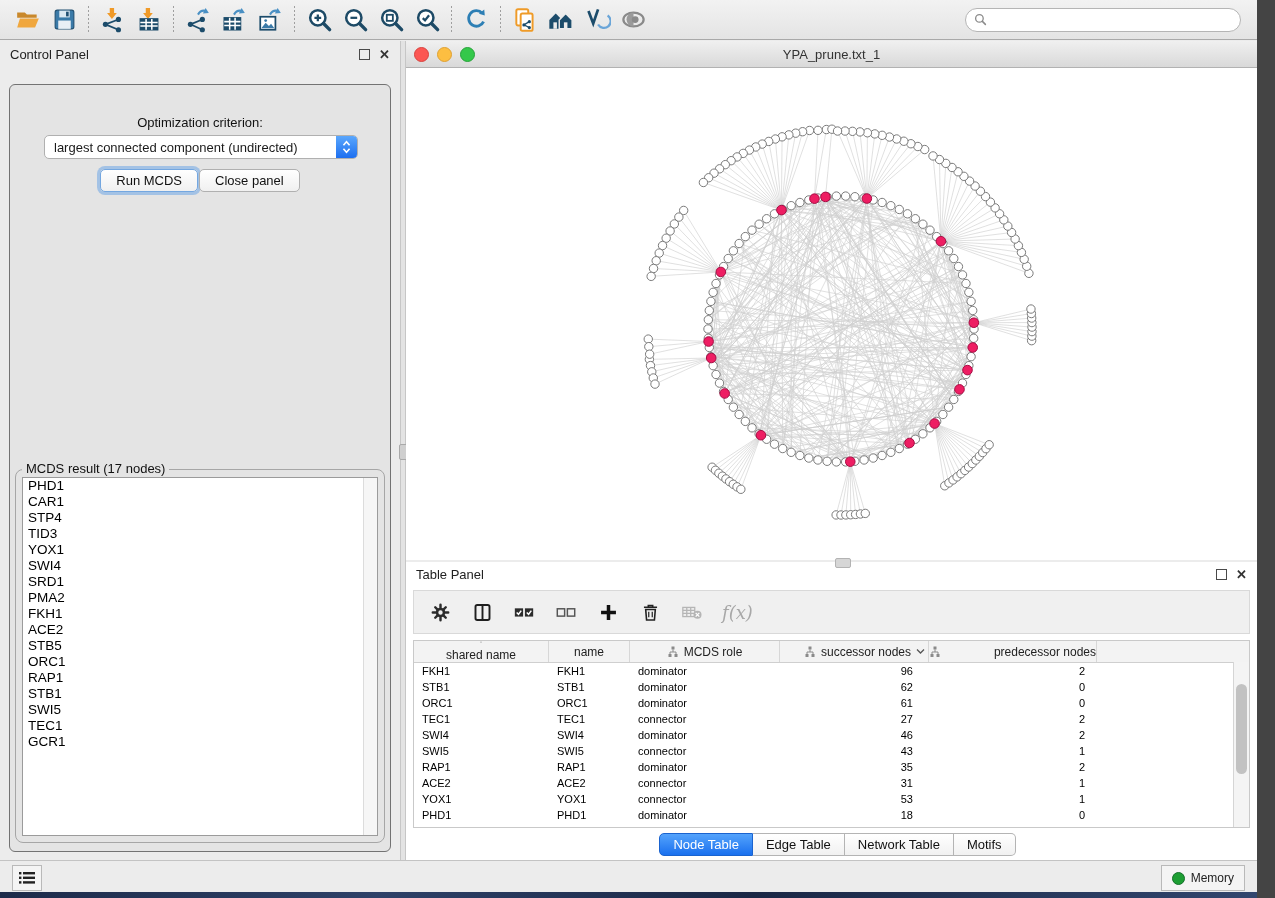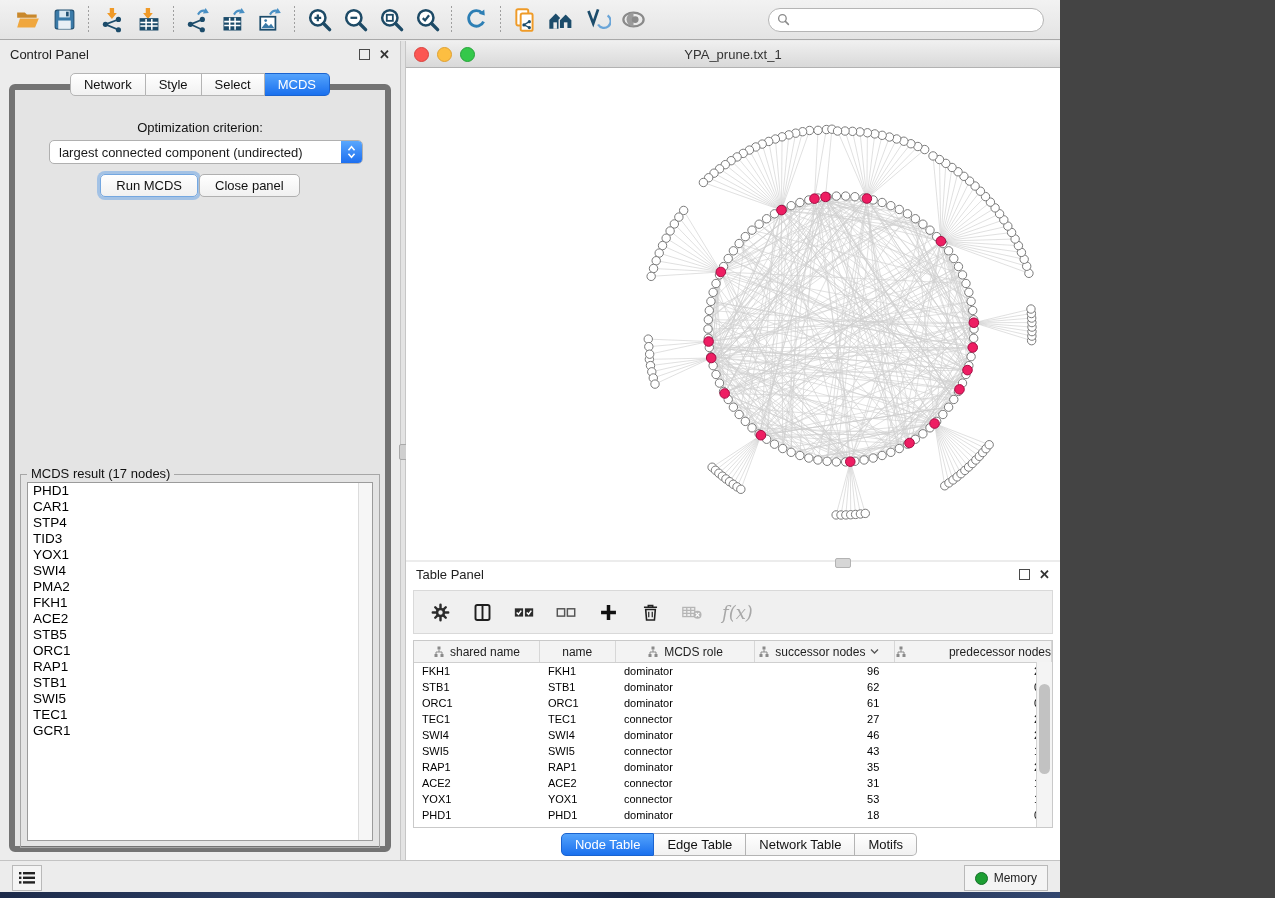--- a/index.html
+++ b/index.html
@@ -1,16 +1,16 @@
 <!DOCTYPE html>
 <html><head>
 <meta charset="utf-8">
 <style>
   html,body{margin:0;padding:0;background:#444;}
-  .app{position:relative;width:1060px;height:898px;background:#ececec;overflow:hidden;
+  .app{position:relative;width:1257px;height:898px;background:#ececec;overflow:hidden;
        font-family:"Liberation Sans",sans-serif;color:#1a1a1a;}
   
   .toolbar{position:absolute;left:0;top:0;width:100%;height:40px;box-sizing:border-box;
            background:linear-gradient(#f2f2f2,#e4e4e4);border-bottom:1px solid #a9a9a9;
            display:flex;align-items:center;padding:0 10px;}
   .tb-btn{width:36px;height:32px;display:flex;align-items:center;justify-content:center;flex:0 0 auto;}
   .tb-sep{width:1px;height:28px;margin:0 6px;flex:0 0 auto;
           background:repeating-linear-gradient(#9f9f9f 0 2px,transparent 2px 4px);}
   .search-wrap{margin-left:auto;margin-right:6px;width:276px;height:24px;background:#fff;
            border:1px solid #b5b5b5;border-radius:13px;display:flex;align-items:center;padding:0 8px;box-sizing:border-box;}
@@ -24,33 +24,33 @@
   .close-ic{font-size:13px;font-weight:bold;color:#333;line-height:9px;}
   
   .control-panel{position:absolute;left:0;top:41px;width:400px;height:819px;background:#ececec;}
   .cp-tabs{position:absolute;top:32px;left:0;width:100%;display:flex;justify-content:center;z-index:3;}
   .tab{font-size:13px;padding:3px 13px;background:linear-gradient(#ffffff,#f1f1f1);
        border:1px solid #b4b4b4;border-left:none;color:#111;}
   .tab:first-child{border-left:1px solid #b4b4b4;border-radius:5px 0 0 5px;}
   .tab:last-child{border-radius:0 5px 5px 0;}
   .tab.sel{background:linear-gradient(#54a3fc,#1a70ee);color:#fff;border-color:#1a63cf;}
   .cp-body{position:absolute;top:43px;left:9px;right:9px;bottom:8px;background:#e4e4e4;
-           border:6px solid #737373;border-radius:6px;padding-left:36px;}
+           border:1px solid #737373;border-radius:6px;padding-left:36px;}
   .opt-label{position:absolute;top:30px;left:0;width:100%;text-align:center;font-size:13px;color:#111;}
   .dropdown{position:absolute;top:50px;left:34px;width:314px;height:24px;background:#fff;
             border:1px solid #b0b0b0;border-radius:5px;display:flex;align-items:center;box-sizing:border-box;}
   .dropdown .dv{flex:1;font-size:13px;padding-left:9px;white-space:nowrap;overflow:hidden;}
   .dd-cap{width:21px;height:100%;border-radius:0 4px 4px 0;background:linear-gradient(#5aa7fd,#1d6ff0);
           display:flex;align-items:center;justify-content:center;}
   .btn-row{position:absolute;top:84px;left:0;width:100%;display:flex;justify-content:center;gap:1px;}
   .pbtn{font-size:13px;padding:3px 15px;background:linear-gradient(#ffffff,#f0f0f0);
         border:1px solid #b0b0b0;border-radius:5px;color:#111;font-family:"Liberation Sans",sans-serif;}
   .pbtn.focus{border-color:#74a7e0;box-shadow:0 0 0 3px rgba(110,165,230,.55);}
   .fieldset{position:absolute;left:5px;right:5px;top:384px;height:372px;border:1px solid #a6a6a6;
-            border-radius:0;}
+            border-radius:8px;}
   .fieldset .legend{position:absolute;top:-9px;left:6px;background:#e4e4e4;padding:0 4px;font-size:13px;color:#111;}
   .mcds-list{position:absolute;inset:7px 6px 6px 6px;background:#fff;border:1px solid #9b9b9b;overflow:hidden;}
   .mcds-track{position:absolute;top:0;bottom:0;right:0;width:13px;background:#f6f6f6;border-left:1px solid #dcdcdc;}
   .mcds-item{font-size:13.5px;line-height:16px;padding-left:5px;color:#000;}
   
   .v-split{position:absolute;left:400px;top:41px;width:6px;height:819px;background:#e3e3e3;
            border-left:1px solid #c6c6c6;border-right:1px solid #c6c6c6;box-sizing:border-box;}
   .v-grip{position:absolute;left:399px;top:444px;width:8px;height:14px;background:#cfcfcf;
           border:1px solid #a9a9a9;border-radius:2px;}
   .h-grip{position:absolute;left:835px;top:558px;width:14px;height:8px;background:#d6d6d6;
@@ -69,21 +69,21 @@
   .tp-toolbar{position:absolute;left:7px;right:7px;top:28px;height:44px;background:#f0f0f0;
               border:1px solid #d9d9d9;display:flex;align-items:center;gap:18px;padding:0 14px;box-sizing:border-box;}
   .tp-ic{width:24px;height:24px;display:flex;align-items:center;justify-content:center;}
   .fx{font-family:"DejaVu Serif",serif;font-style:italic;font-size:18px;color:#a8a8a8;}
   .tbl{position:absolute;left:7px;right:7px;top:78px;height:188px;background:#fff;border:1px solid #c9c9c9;
        box-sizing:border-box;overflow:hidden;}
   .thead{display:flex;height:21px;background:#f3f3f3;border-bottom:1px solid #cfcfcf;font-size:12px;color:#222;}
   .th{display:flex;align-items:center;justify-content:center;gap:5px;border-right:1px solid #d7d7d7;box-sizing:border-box;}
   .trow{display:flex;height:16px;font-size:11px;color:#000;align-items:center;}
   .cell{box-sizing:border-box;padding:0 8px;white-space:nowrap;overflow:hidden;}
-  .c0{width:135px;}.c1{width:81px;}.c2{width:150px;}
+  .c0{width:135px;flex-direction:column;}.c1{width:81px;}.c2{width:150px;}
   .c3{width:149px;text-align:right;padding-right:16px;}
   .c4{width:168px;text-align:right;padding-right:12px;}
   .vscroll{position:absolute;right:0;top:21px;bottom:0;width:15px;background:#f4f4f4;border-left:1px solid #d5d5d5;}
   .vthumb{position:absolute;left:2px;right:2px;top:22px;height:90px;background:#c2c2c2;border-radius:6px;}
   .tp-tabs{position:absolute;left:12px;right:0;bottom:4px;display:flex;justify-content:center;}
   
   .statusbar{position:absolute;left:0;right:0;top:860px;height:32px;background:#ececec;border-top:1px solid #c3c3c3;}
   .sb-left{position:absolute;left:12px;top:4px;width:28px;height:24px;background:#f4f4f4;
            border:1px solid #b9b9b9;display:flex;align-items:center;justify-content:center;}
   .memory{position:absolute;right:12px;top:4px;height:24px;background:#f4f4f4;border:1px solid #b9b9b9;
@@ -245,26 +245,20 @@
   </div>
 
   <div class="control-panel">
     <div class="ptitle">
       <span>Control Panel</span>
       <span class="sp"></span>
       <span class="win-ctl">
         <span class="float-ic"></span>
         <span class="close-ic">✕</span>
       </span>
-    </div>
-    <div class="cp-tabs">
-      <span class="tab">Network</span>
-      <span class="tab">Style</span>
-      <span class="tab">Select</span>
-      <span class="tab sel">MCDS</span>
     </div>
     <div class="cp-body">
       <div class="opt-label">Optimization criterion:</div>
       <div class="dropdown">
         <span class="dv">largest connected component (undirected)</span>
         <span class="dd-cap">
           <svg width="11" height="14" viewBox="0 0 12 16">
               <path d="M2.5 6l3.5-4 3.5 4M2.5 10l3.5 4 3.5-4" fill="none" stroke="#fff" stroke-width="1.8"></path>
             </svg>
         </span>
@@ -276,20 +270,21 @@
       <div class="fieldset">
         <span class="legend">MCDS result (17 nodes)</span>
         <div class="mcds-list">
           <div class="mcds-track"></div>
         <div class="mcds-item">PHD1</div>
             <div class="mcds-item">CAR1</div>
             <div class="mcds-item">STP4</div>
             <div class="mcds-item">TID3</div>
             <div class="mcds-item">YOX1</div>
             <div class="mcds-item">SWI4</div>
+            <div class="mcds-item">SRD1</div>
             <div class="mcds-item">PMA2</div>
             <div class="mcds-item">FKH1</div>
             <div class="mcds-item">ACE2</div>
             <div class="mcds-item">STB5</div>
             <div class="mcds-item">ORC1</div>
             <div class="mcds-item">RAP1</div>
             <div class="mcds-item">STB1</div>
             <div class="mcds-item">SWI5</div>
             <div class="mcds-item">TEC1</div>
             <div class="mcds-item">GCR1</div>
@@ -1082,21 +1077,21 @@
         </span>
         <span class="th c2">
           <svg width="12" height="12" viewBox="0 0 12 12">
               <rect x="4.5" y="0.5" width="3" height="3" fill="#8a8a8a"></rect>
               <path d="M6 3.5v2.5M3 8V6h6v2" stroke="#8a8a8a" fill="none"></path>
               <rect x="1.5" y="8" width="3" height="3" fill="#8a8a8a"></rect>
               <rect x="7.5" y="8" width="3" height="3" fill="#8a8a8a"></rect>
             </svg>
           <span>MCDS role</span>
         </span>
-        <span class="th c3" style="justify-content:center;text-align:center;padding-right:12px">
+        <span class="th c3" style="justify-content:flex-end;text-align:center;padding-right:3px">
           <svg width="12" height="12" viewBox="0 0 12 12">
               <rect x="4.5" y="0.5" width="3" height="3" fill="#8a8a8a"></rect>
               <path d="M6 3.5v2.5M3 8V6h6v2" stroke="#8a8a8a" fill="none"></path>
               <rect x="1.5" y="8" width="3" height="3" fill="#8a8a8a"></rect>
               <rect x="7.5" y="8" width="3" height="3" fill="#8a8a8a"></rect>
             </svg>
           <span>successor nodes</span>
           <svg width="9" height="7" viewBox="0 0 9 7">
               <path d="M1 1.5l3.5 3.5L8 1.5" fill="none" stroke="#555" stroke-width="1.3"></path>
             </svg>

